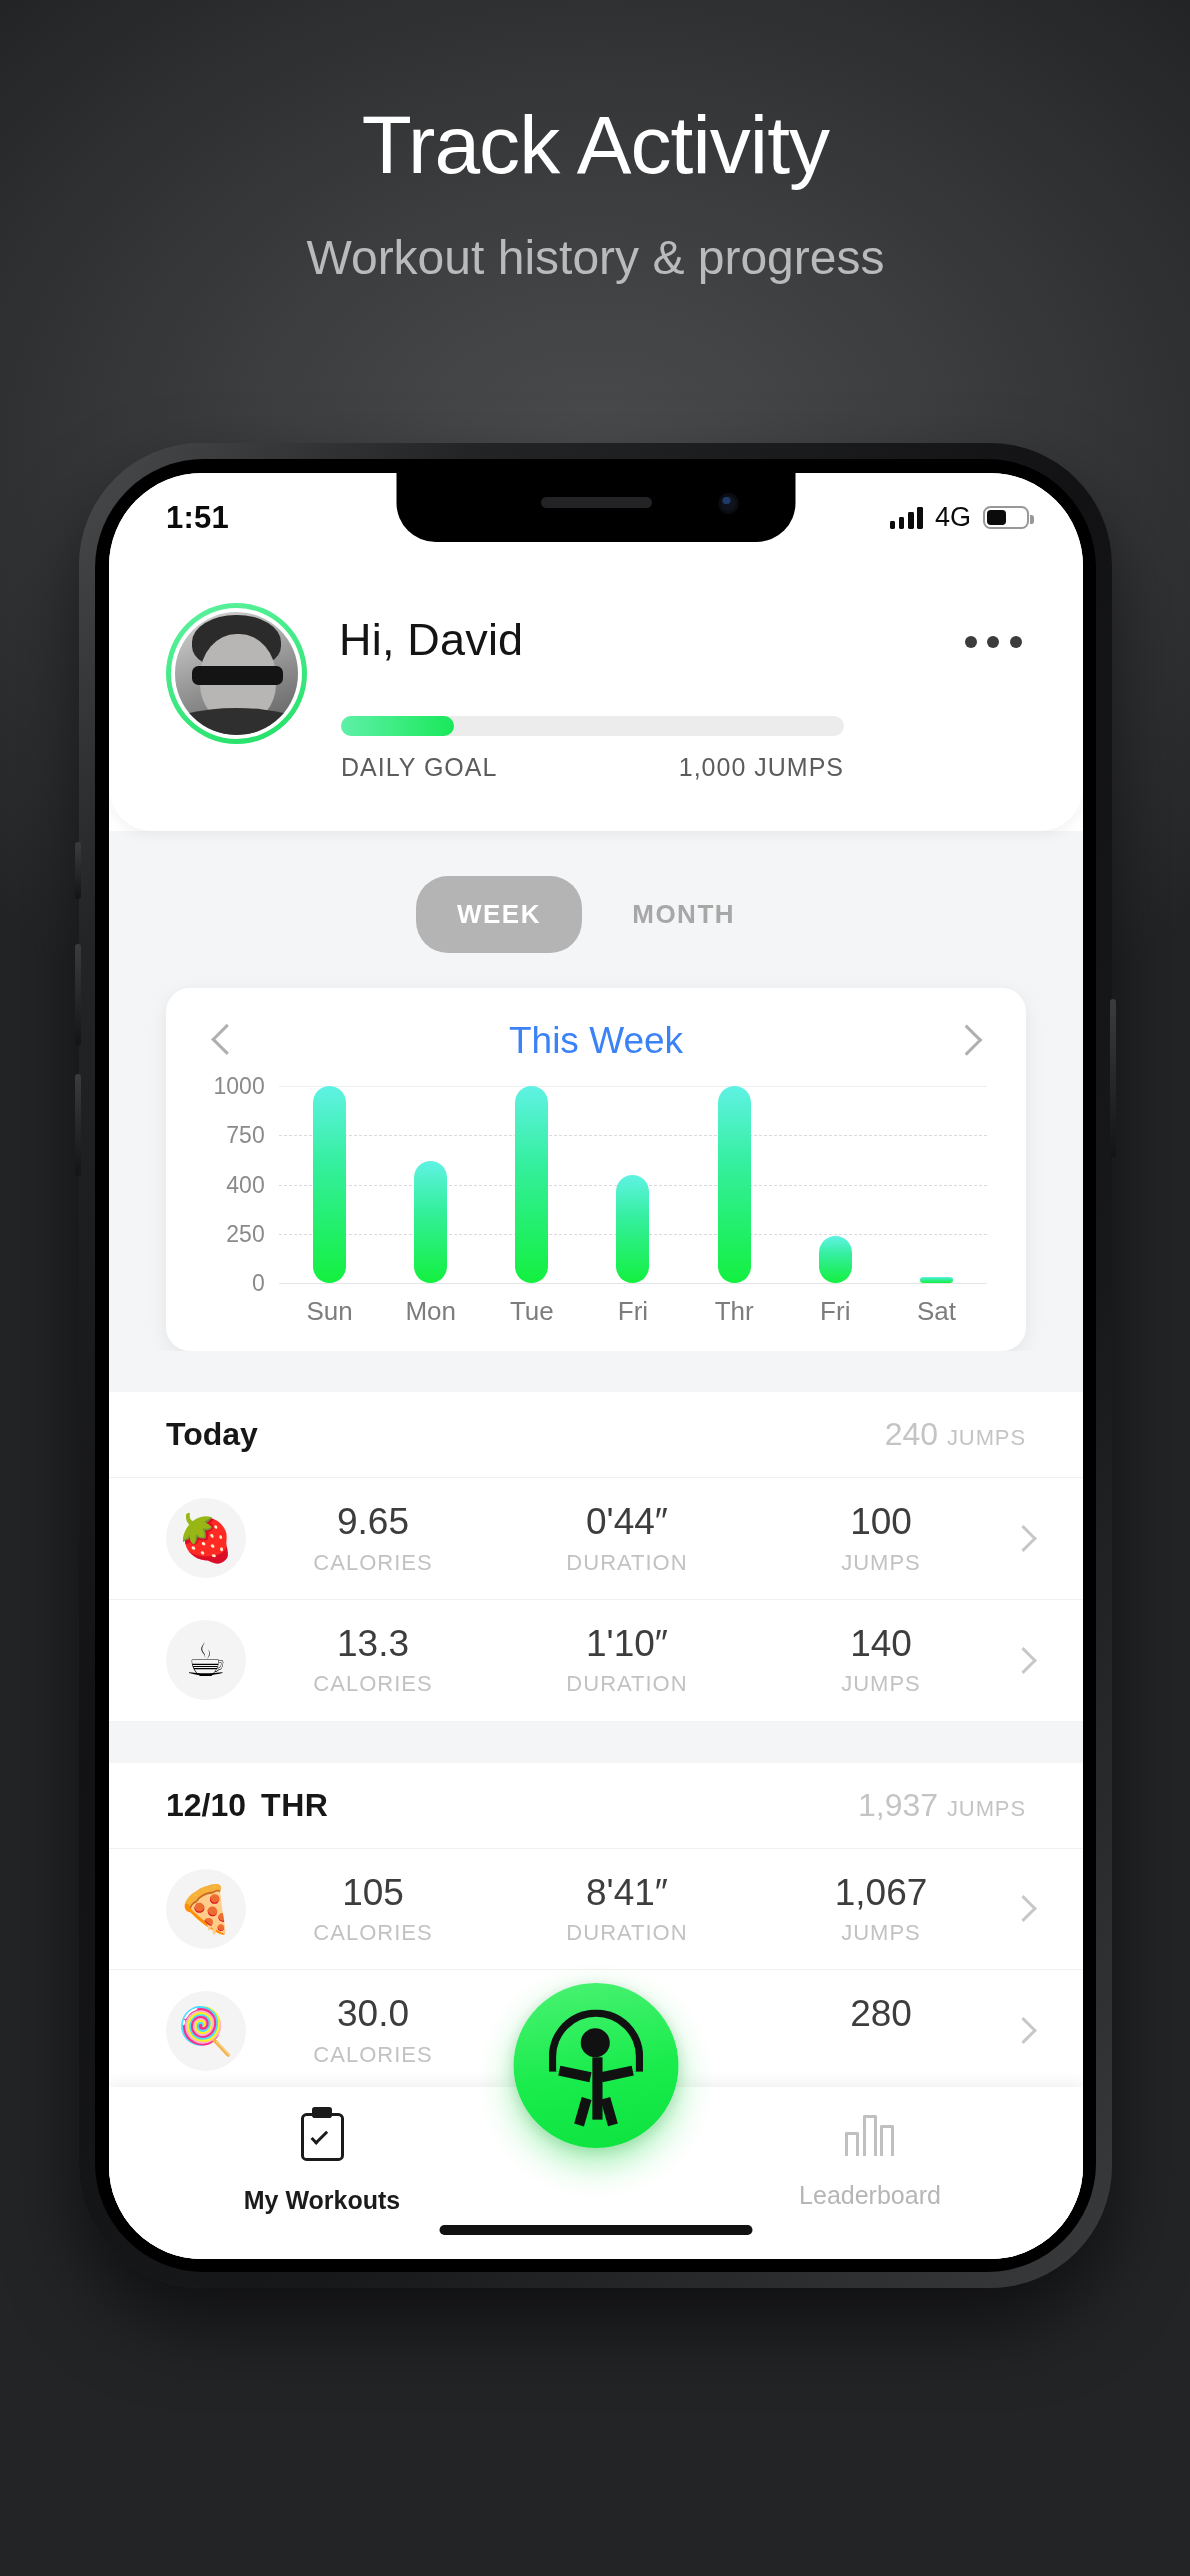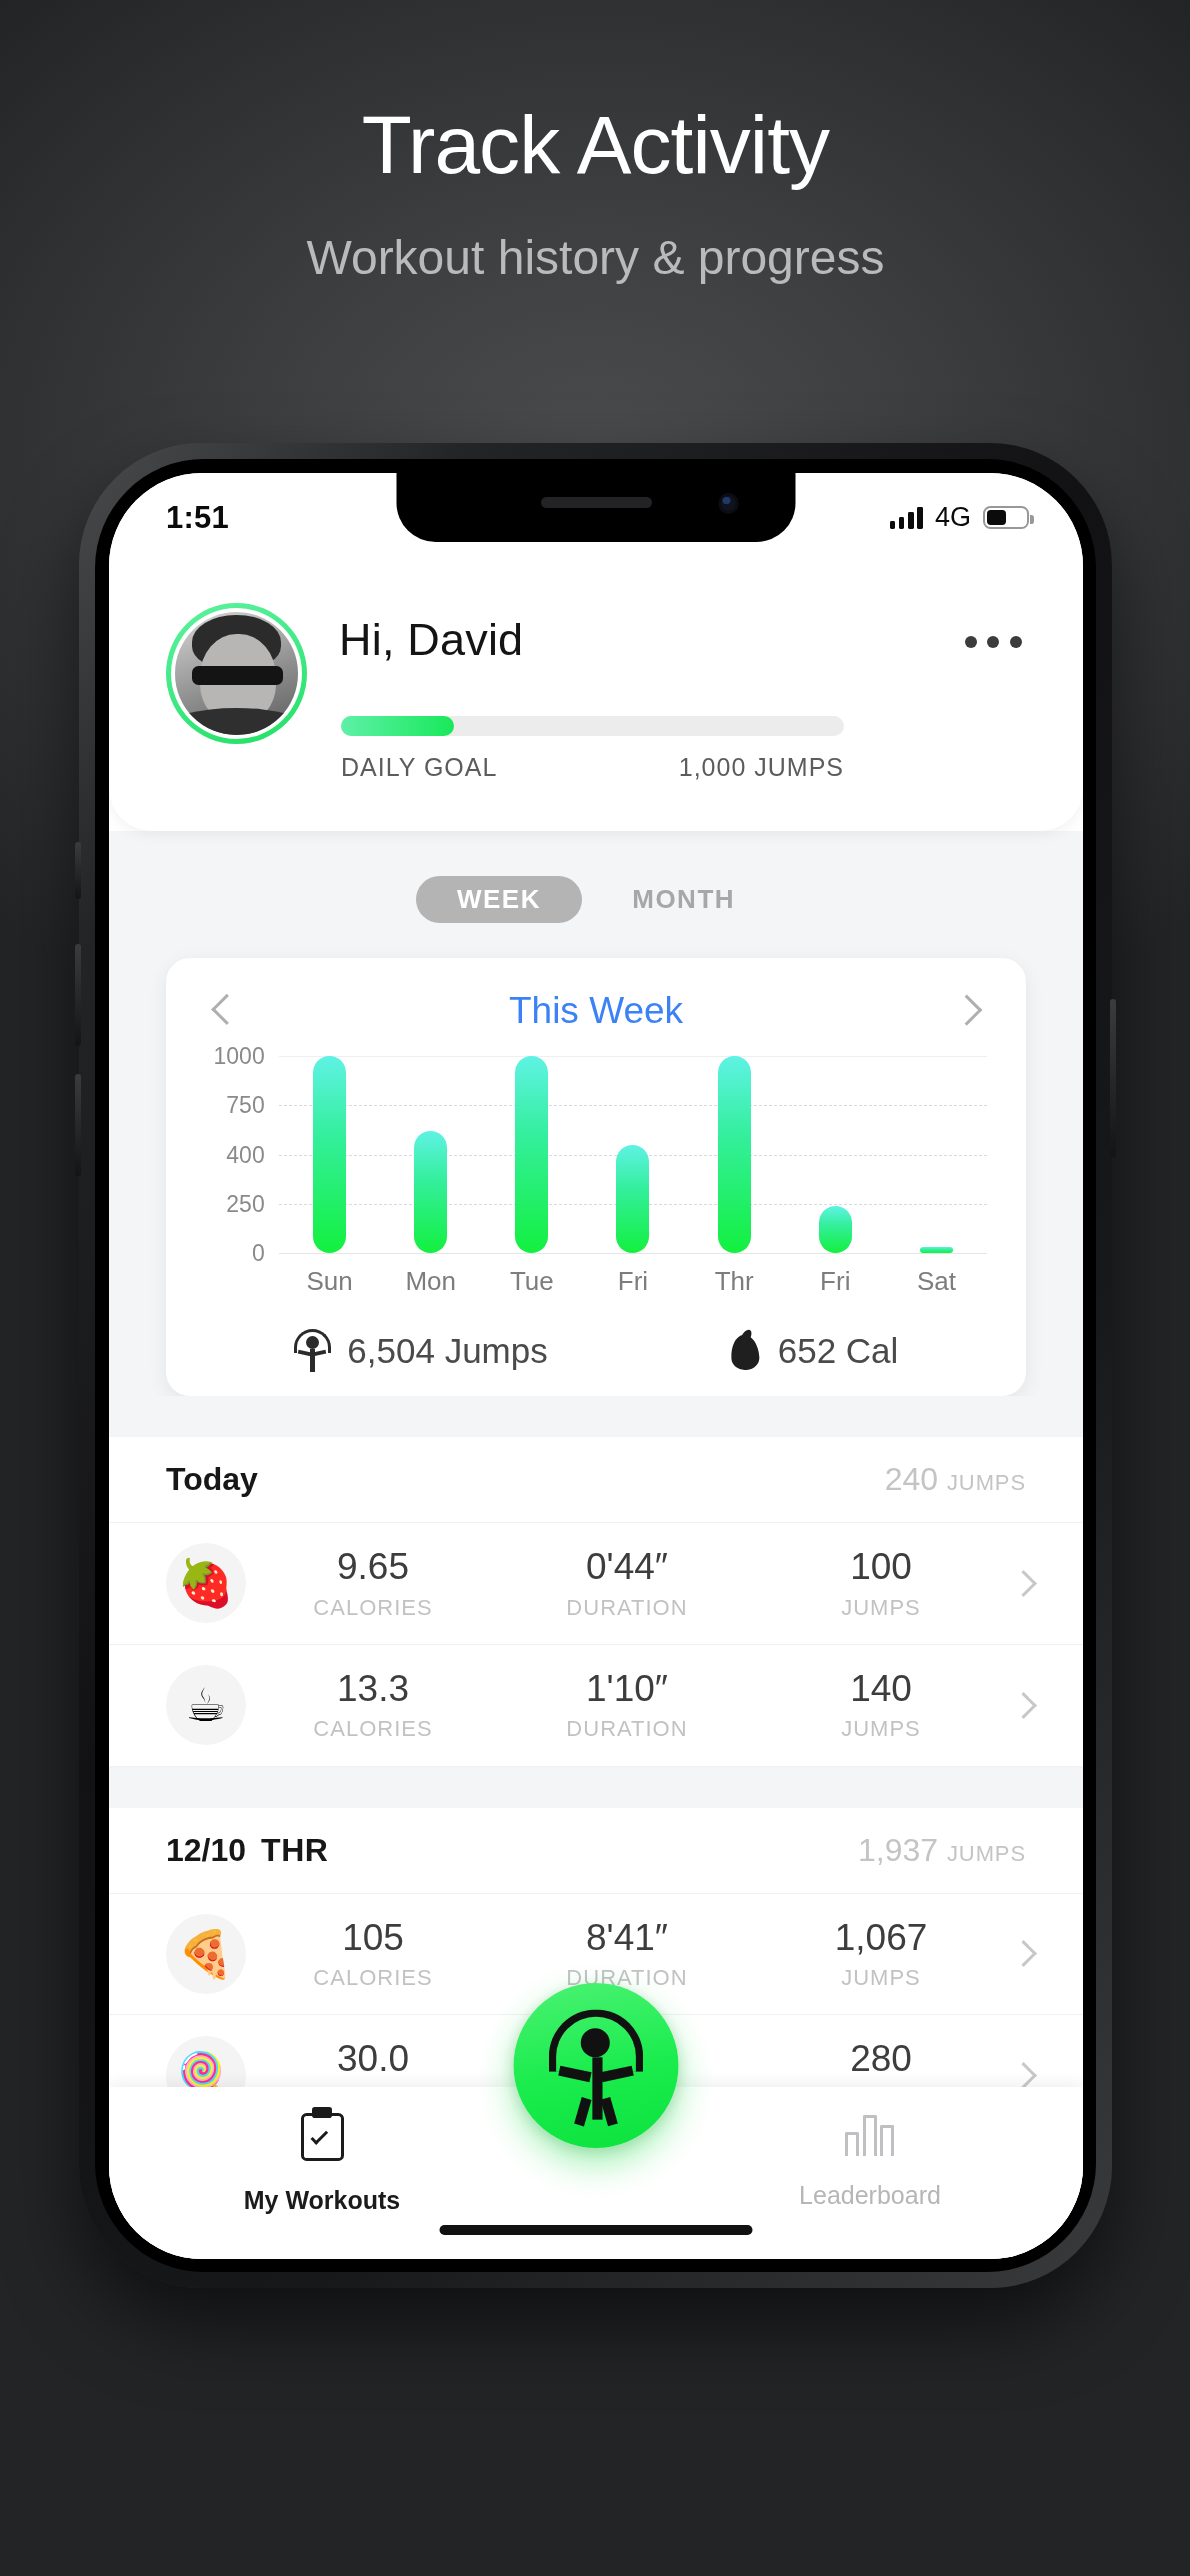--- a/index.html
+++ b/index.html
@@ -192,21 +192,21 @@
     overflow:hidden;
   }
 
   
   .segment {
     display:flex; align-items:center; justify-content:center;
     gap:9.3px; padding-top:45px;
   }
   .seg-btn {
     font-size:26px; font-weight:700; letter-spacing:1.5px;
-    padding:8px 41px; border-radius:32px; color:#a7a7a7;
+    padding:23px 41px; border-radius:32px; color:#a7a7a7;
   }
   .seg-btn.active { background:#b4b4b4; color:#ffffff; }
 
   
   .chart-card {
     margin:35px 57px 0 57px;
     background:#fff; border-radius:24px;
     box-shadow:0 5.6px 20.4px rgba(20,20,20,.07);
     padding:32px 0 24px 0;
   }
@@ -523,36 +523,20 @@
         <div class="xaxis" id="xaxis">
             <div class="xlabel">Sun</div>
             <div class="xlabel">Mon</div>
             <div class="xlabel">Tue</div>
             <div class="xlabel">Fri</div>
             <div class="xlabel">Thr</div>
             <div class="xlabel">Fri</div>
             <div class="xlabel">Sat</div>
           </div>
 
-        <div class="chart-stats">
-          <div class="stat">
-            <div class="ic-jump">
-              <div class="rope"></div>
-                <div class="head"></div>
-                <div class="body"></div>
-              <div class="arm l"></div>
-                <div class="arm r"></div>
-            </div>
-            <div class="stat-text">6,504 Jumps</div>
-          </div>
-          <div class="stat">
-            <div class="ic-flame"></div>
-            <div class="stat-text">652 Cal</div>
-          </div>
-        </div>
       </div>
 
       <div class="section-gap"></div>
 
       <div id="sections">
           <div class="sec-head">
             <div class="sec-title"><span>Today</span></div>
             <div class="sec-right"><span>240</span> <span class="unit">JUMPS</span></div>
           </div>
           <div class="row">

